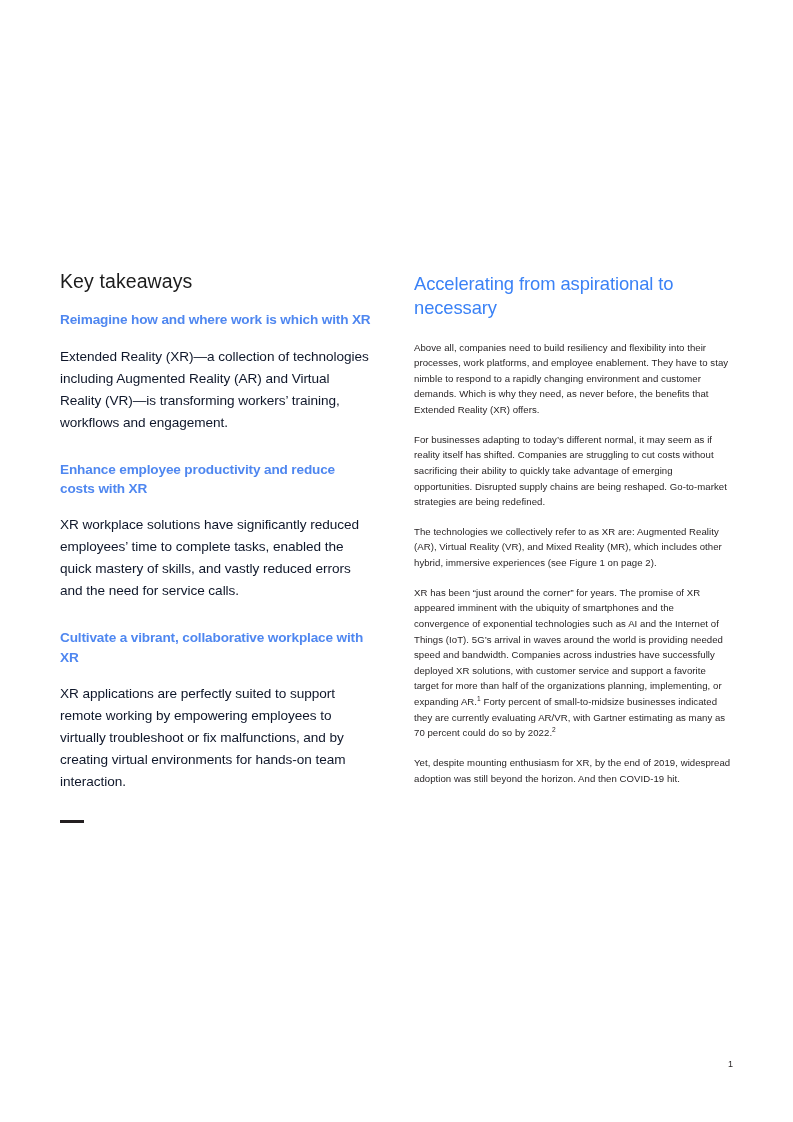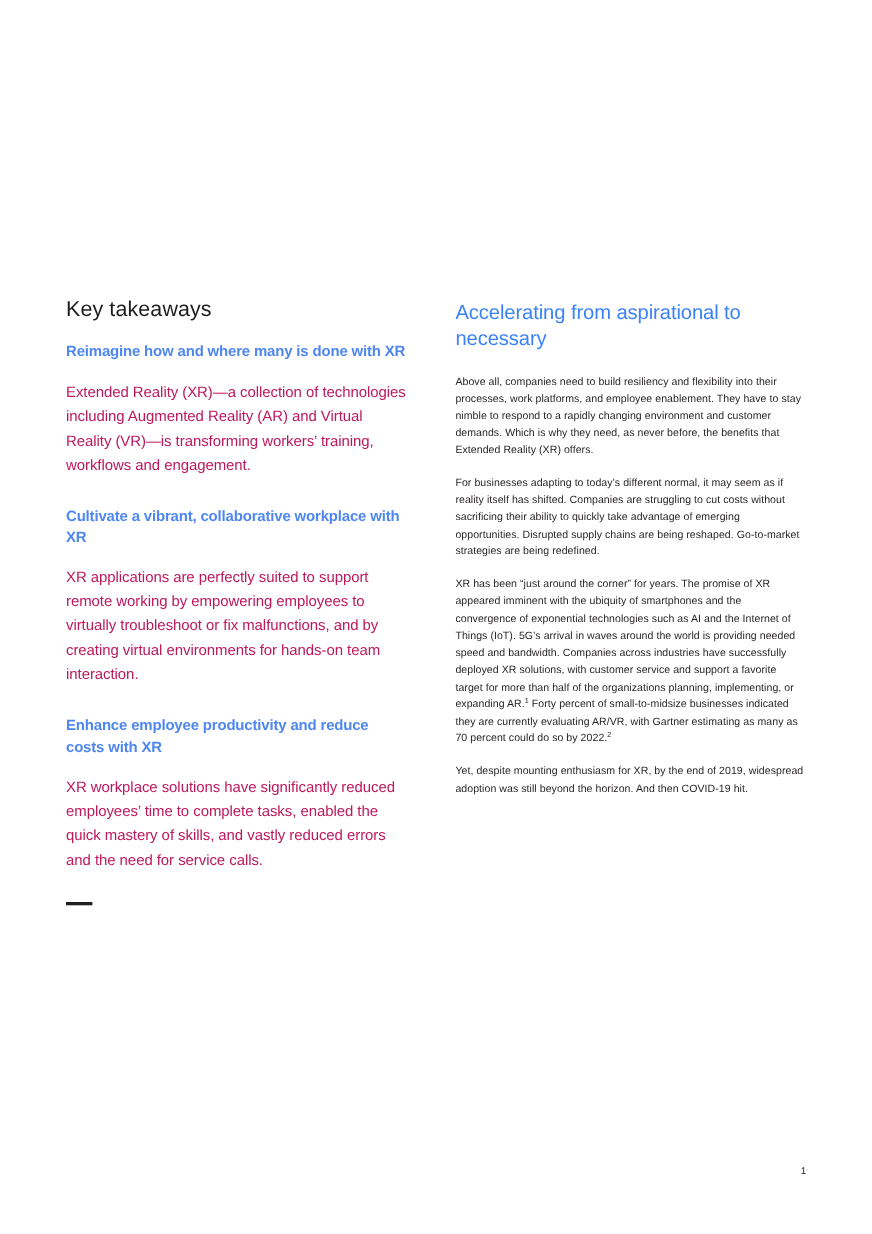--- a/index.html
+++ b/index.html
@@ -44,21 +44,21 @@
     font-size: 13.6px;
     font-weight: 700;
     color: #4f87f0;
     line-height: 1.42;
     margin: 0 0 16px 0;
     letter-spacing: -0.15px;
   }
   .takeaway-body {
     font-size: 13.6px;
     font-weight: 400;
-    color: #be185d;
+    color: #0f172a;
     line-height: 1.62;
     margin: 0;
     letter-spacing: -0.05px;
   }
   .rule-mark {
     margin-top: 27px;
     width: 24px;
     height: 3px;
     background: #231f20;
   }
@@ -108,46 +108,47 @@
 </head>
 <body>
 
 <div class="page">
 
   <div class="col-left">
 
     <h1 class="page-title">Key takeaways</h1>
 
     <div class="takeaway-block">
-      <div class="takeaway-head">Reimagine how and where many is done with XR</div>
+      <div class="takeaway-head">Reimagine how and where work is which with XR</div>
       <p class="takeaway-body">Extended Reality (XR)—a collection of technologies including Augmented Reality (AR) and Virtual Reality (VR)—is transforming workers’ training, workflows and engagement.</p>
+    </div>
+
+    <div class="takeaway-block">
+      <div class="takeaway-head">Enhance employee productivity and reduce costs with XR</div>
+      <p class="takeaway-body">XR workplace solutions have significantly reduced employees’ time to complete tasks, enabled the quick mastery of skills, and vastly reduced errors and the need for service calls.</p>
     </div>
 
     <div class="takeaway-block">
       <div class="takeaway-head">Cultivate a vibrant, collaborative workplace with XR</div>
       <p class="takeaway-body">XR applications are perfectly suited to support remote working by empowering employees to virtually troubleshoot or fix malfunctions, and by creating virtual environments for hands-on team interaction.</p>
-    </div>
-
-    <div class="takeaway-block">
-      <div class="takeaway-head">Enhance employee productivity and reduce costs with XR</div>
-      <p class="takeaway-body">XR workplace solutions have significantly reduced employees’ time to complete tasks, enabled the quick mastery of skills, and vastly reduced errors and the need for service calls.</p>
     </div>
 
     <div class="rule-mark"></div>
 
   </div>
 
   <div class="col-right">
 
     <h2 class="section-title">Accelerating from aspirational to necessary</h2>
 
     <p class="body-para">Above all, companies need to build resiliency and flexibility into their processes, work platforms, and employee enablement. They have to stay nimble to respond to a rapidly changing environment and customer demands. Which is why they need, as never before, the benefits that Extended Reality (XR) offers.</p>
 
     <p class="body-para">For businesses adapting to today’s different normal, it may seem as if reality itself has shifted. Companies are struggling to cut costs without sacrificing their ability to quickly take advantage of emerging opportunities. Disrupted supply chains are being reshaped. Go-to-market strategies are being redefined.</p>
 
+    <p class="body-para">The technologies we collectively refer to as XR are: Augmented Reality (AR), Virtual Reality (VR), and Mixed Reality (MR), which includes other hybrid, immersive experiences (see Figure 1 on page 2).</p>
 
     <p class="body-para"><span>XR has been “just around the corner” for years. The promise of XR appeared imminent with the ubiquity of smartphones and the convergence of exponential technologies such as AI and the Internet of Things (IoT). 5G’s arrival in waves around the world is providing needed speed and bandwidth. Companies across industries have successfully deployed XR solutions, with customer service and support a favorite target for more than half of the organizations planning, implementing, or expanding AR.</span><sup>1</sup><span> Forty percent of small-to-midsize businesses indicated they are currently evaluating AR/VR, with Gartner estimating as many as 70 percent could do so by 2022.</span><sup>2</sup></p>
 
     <p class="body-para">Yet, despite mounting enthusiasm for XR, by the end of 2019, widespread adoption was still beyond the horizon. And then COVID-19 hit.</p>
 
   </div>
 
   <div class="page-number">1</div>
 
 </div>

